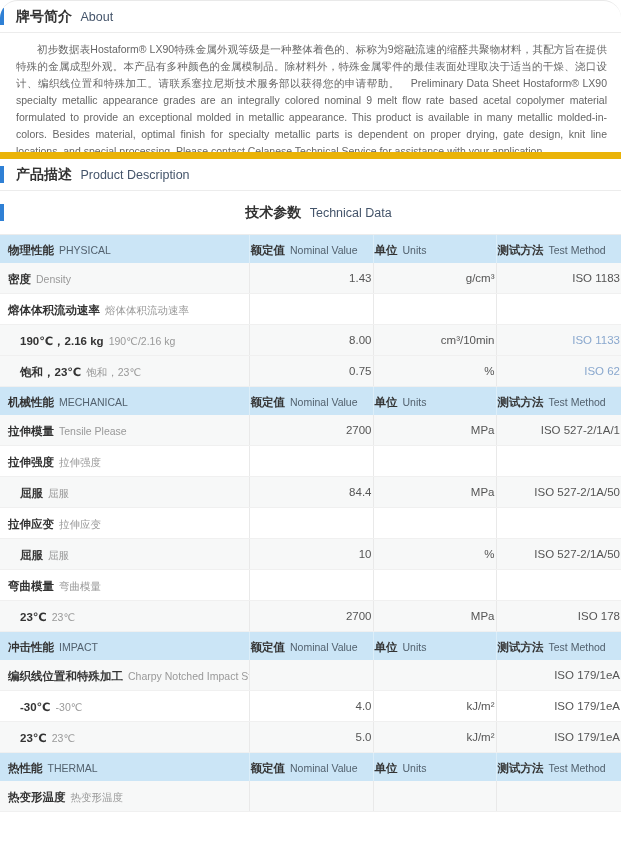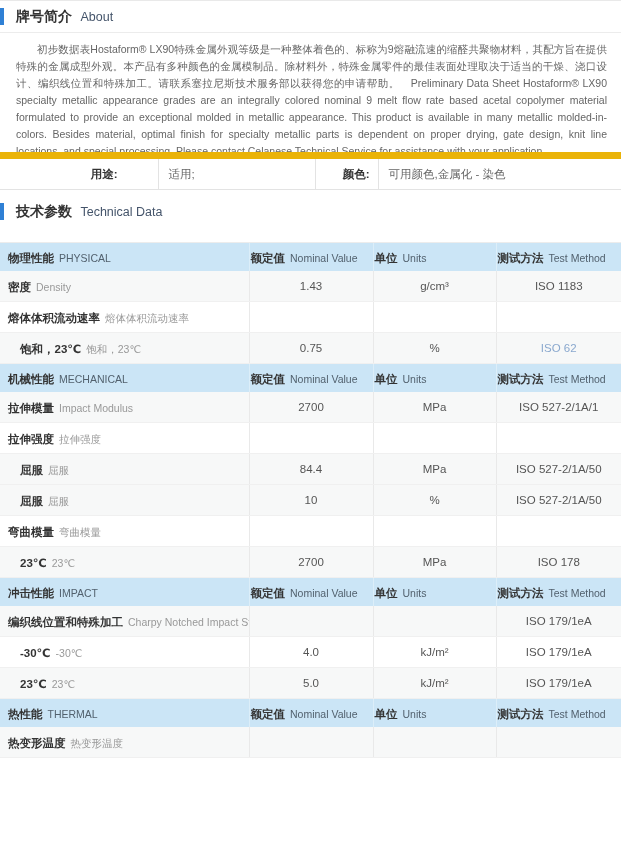--- a/index.html
+++ b/index.html
@@ -1,23 +1,23 @@
 <!DOCTYPE html>
 <html><head>
 <meta charset="utf-8">
 <style>
   html,body{margin:0;padding:0;background:#fff;}
   .page{
     width:621px;height:856px;overflow:hidden;background:#fff;
     font-family:"Liberation Sans","DejaVu Sans",sans-serif;
-    border-top:1px solid #e9e9e9;box-sizing:border-box;
+    border-top:1px solid #e9e9e9;box-sizing:border-box;border-radius:18px;
   }
   
   .sec-title{position:relative;padding:6px 0 5px 16px;border-bottom:1px solid #ececec;}
-  .sec-title.pad-lg{padding-top:12px;padding-bottom:20px;}
+  .sec-title.pad-lg{padding-top:12px;padding-bottom:11px;text-align:center;}
   .sec-title .t-zh{font-size:14px;font-weight:bold;color:#333;line-height:19px;}
   .sec-title .t-en{font-size:12.5px;color:#44546a;margin-left:4px;line-height:19px;}
   .bar{position:absolute;left:0;top:7px;width:4px;height:17px;background:#2f80d5;}
   .sec-title.pad-lg .bar{top:13px;}
   
   .about-body{
     padding:8px 14px 0 16px;height:111px;overflow:hidden;
     border-bottom:7px solid #eab308;
     font-size:10.5px;line-height:17px;color:#666;text-indent:2em;text-align:justify;
   }
@@ -34,52 +34,41 @@
   .tech-table td{border-left:1px solid #e9e9e9;overflow:hidden;white-space:nowrap;}
   .tech-table td:first-child{border-left:none;margin-left:20px;}
   .group-row td{background:#cbe5f6;height:26px;border-left-color:#dceef9;}
   .data-row td{height:28px;border-bottom:1px solid #f0f0f0;}
   .data-row.shaded td{background:#f7f8f8;}
   .zh{font-size:11.5px;font-weight:bold;color:#333;}
   .en{font-size:10.5px;color:#999;margin-left:5px;font-weight:normal;}
   .group-row .en{color:#52616e;}
   td.prop{padding-left:8px;text-align:left;}
   td.prop.indent{padding-left:20px;}
-  td.val{text-align:center;font-size:11.5px;color:#555;}
+  td.val{text-align:right;font-size:11.5px;color:#555;}
   td.val.link{color:#8aa8ce;}
   td.center{}
 </style>
 </head>
 <body>
 
 <div class="page">
 
   <div class="sec-title">
     <span class="bar"></span>
     <span class="t-zh">牌号简介</span>
     <span class="t-en">About</span>
   </div>
   <div class="about-body">初步数据表Hostaform® LX90特殊金属外观等级是一种整体着色的、标称为9熔融流速的缩醛共聚物材料，其配方旨在提供特殊的金属成型外观。本产品有多种颜色的金属模制品。除材料外，特殊金属零件的最佳表面处理取决于适当的干燥、浇口设计、编织线位置和特殊加工。请联系塞拉尼斯技术服务部以获得您的申请帮助。　Preliminary Data Sheet Hostaform® LX90 specialty metallic appearance grades are an integrally colored nominal 9 melt flow rate based acetal copolymer material formulated to provide an exceptional molded in metallic appearance. This product is available in many metallic molded-in- colors. Besides material, optimal finish for specialty metallic parts is dependent on proper drying, gate design, knit line locations, and special processing. Please contact Celanese Technical Service for assistance with your application.</div>
 
-  <table class="desc-table">
-    <colgroup>
-        <col style="width:158px">
-        <col style="width:157px">
-        <col style="width:63px">
-        <col style="width:243px">
-      </colgroup>
-    <tbody>
-        <tr>
-      <td class="d-label d-label-usage">用途:</td>
-      <td class="d-value">适用;</td>
-      <td class="d-label d-label-color">颜色:</td>
-      <td class="d-value">可用颜色,金属化 - 染色</td>
-    </tr>
-  </tbody>
-    </table>
+  <div class="sec-title">
+    <span class="bar"></span>
+    <span class="t-zh">产品描述</span>
+    <span class="t-en">Product Description</span>
+  </div>
 
   <div class="sec-title pad-lg">
     <span class="bar"></span>
     <span class="t-zh">技术参数</span>
     <span class="t-en">Technical Data</span>
   </div>
   <table class="tech-table">
     <colgroup>
         <col style="width:249px">
         <col style="width:124px">
@@ -99,48 +88,60 @@
           <td class="val">g/cm³</td>
           <td class="val">ISO 1183</td>
         </tr>
         <tr class="data-row">
           <td class="prop"><span class="zh">熔体体积流动速率</span><span class="en">熔体体积流动速率</span></td>
           <td class="val"></td>
           <td class="val"></td>
           <td class="val"></td>
         </tr>
         <tr class="data-row shaded">
+          <td class="prop indent"><span class="zh">190℃，2.16 kg</span><span class="en">190℃/2.16 kg</span></td>
+          <td class="val">8.00</td>
+          <td class="val">cm³/10min</td>
+          <td class="val link">ISO 1133</td>
+        </tr>
+        <tr class="data-row shaded">
           <td class="prop indent"><span class="zh">饱和，23℃</span><span class="en">饱和，23℃</span></td>
           <td class="val">0.75</td>
           <td class="val">%</td>
           <td class="val link">ISO 62</td>
         </tr>
         <tr class="group-row">
           <td class="prop"><span class="zh">机械性能</span><span class="en">MECHANICAL</span></td>
           <td class="center"><span class="zh">额定值</span><span class="en">Nominal Value</span></td>
           <td class="center"><span class="zh">单位</span><span class="en">Units</span></td>
           <td class="center"><span class="zh">测试方法</span><span class="en">Test Method</span></td>
         </tr>
         <tr class="data-row shaded">
-          <td class="prop"><span class="zh">拉伸模量</span><span class="en">Impact Modulus</span></td>
+          <td class="prop"><span class="zh">拉伸模量</span><span class="en">Tensile Please</span></td>
           <td class="val">2700</td>
           <td class="val">MPa</td>
           <td class="val">ISO 527-2/1A/1</td>
         </tr>
         <tr class="data-row">
           <td class="prop"><span class="zh">拉伸强度</span><span class="en">拉伸强度</span></td>
           <td class="val"></td>
           <td class="val"></td>
           <td class="val"></td>
         </tr>
         <tr class="data-row shaded">
           <td class="prop indent"><span class="zh">屈服</span><span class="en">屈服</span></td>
           <td class="val">84.4</td>
           <td class="val">MPa</td>
           <td class="val">ISO 527-2/1A/50</td>
+        </tr>
+        <tr class="data-row">
+          <td class="prop"><span class="zh">拉伸应变</span><span class="en">拉伸应变</span></td>
+          <td class="val"></td>
+          <td class="val"></td>
+          <td class="val"></td>
         </tr>
         <tr class="data-row shaded">
           <td class="prop indent"><span class="zh">屈服</span><span class="en">屈服</span></td>
           <td class="val">10</td>
           <td class="val">%</td>
           <td class="val">ISO 527-2/1A/50</td>
         </tr>
         <tr class="data-row">
           <td class="prop"><span class="zh">弯曲模量</span><span class="en">弯曲模量</span></td>
           <td class="val"></td>

